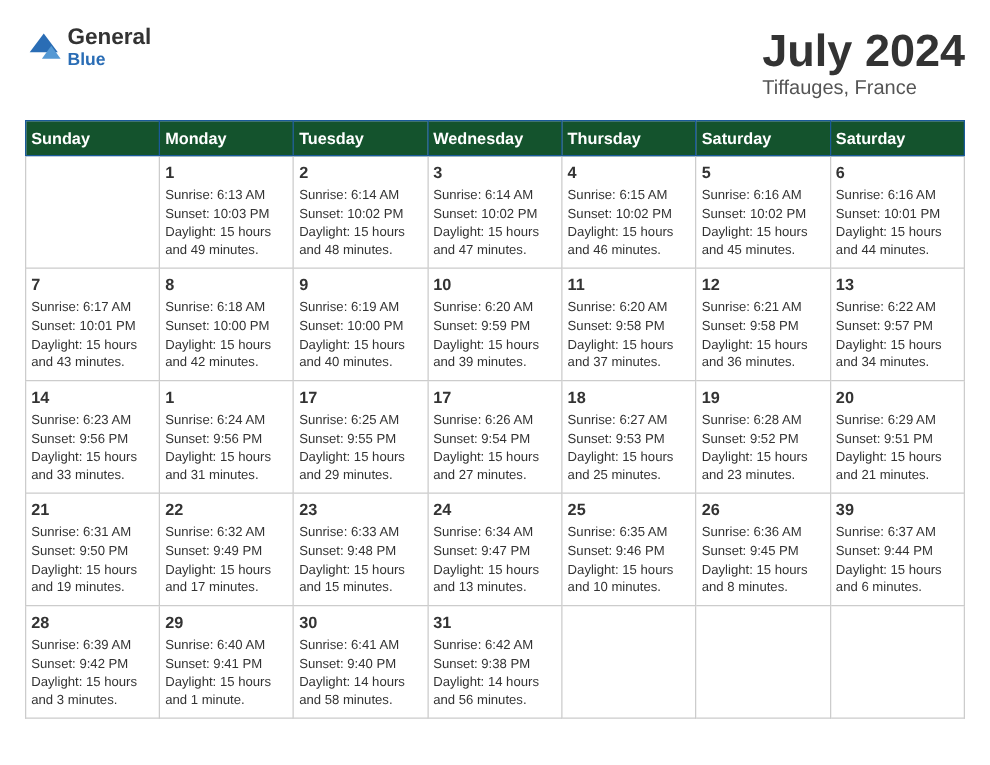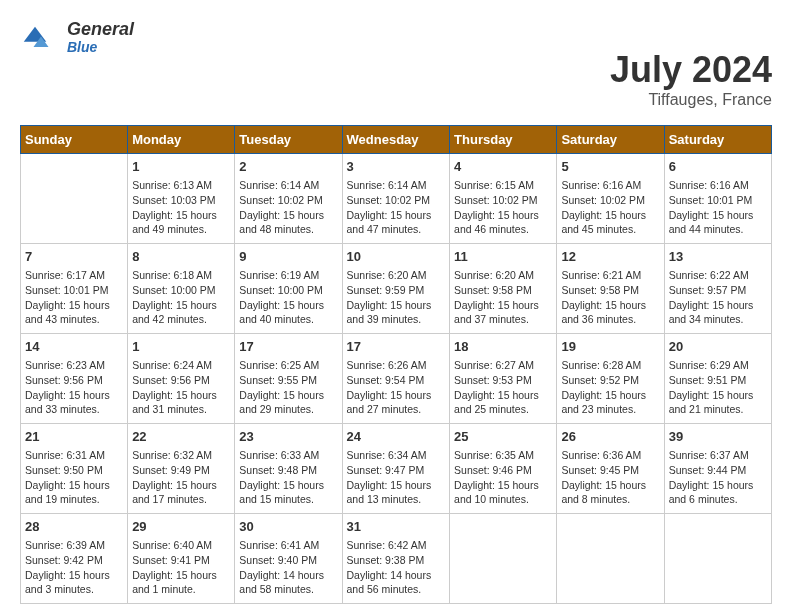--- a/index.html
+++ b/index.html
@@ -12,52 +12,49 @@
     }
     .header {
       display: flex;
       justify-content: space-between;
       align-items: flex-start;
       margin-bottom: 16px;
     }
     .logo {
       display: flex;
       align-items: center;
-      gap: 17px;
-      font-style: italic;
+      gap: 4px;
     }
     .logo-text {
       display: flex;
       flex-direction: column;
       line-height: 1.1;
     }
     .logo-icon {
       width: 30px;
       height: 30px;
     }
     .title-block {
-      text-align: right;
-      margin-top: 29px;
     }
     .month-year {
       font-size: 36px;
       font-weight: bold;
       color: #333;
     }
     .location {
       font-size: 16px;
       color: #555;
     }
     table {
       width: 100%;
       border-collapse: collapse;
       font-size: 11px;
     }
     thead tr th {
-      background-color: #a16207;
+      background-color: #14532d;
       color: #fff;
       padding: 6px 4px;
       text-align: left;
       font-size: 13px;
       font-weight: bold;
       border: 1px solid #1a5a9a;
     }
     tbody tr td {
       border: 1px solid #ccc;
       vertical-align: top;

